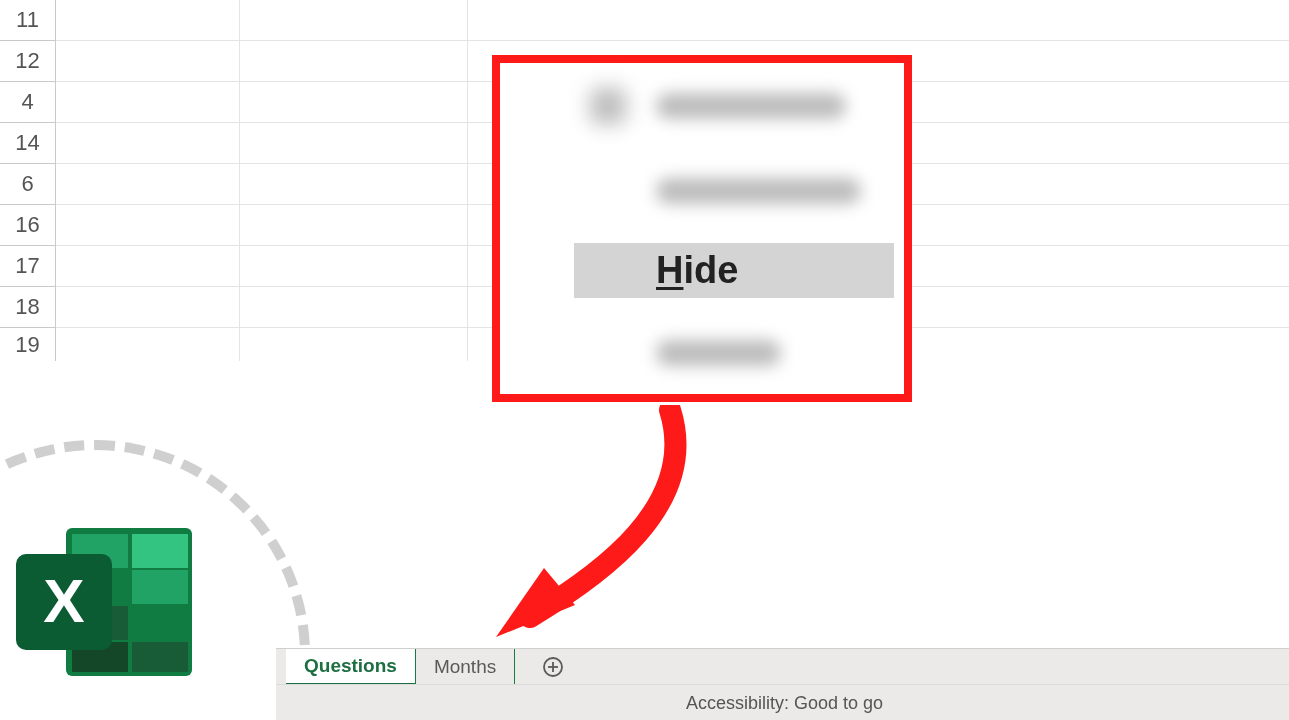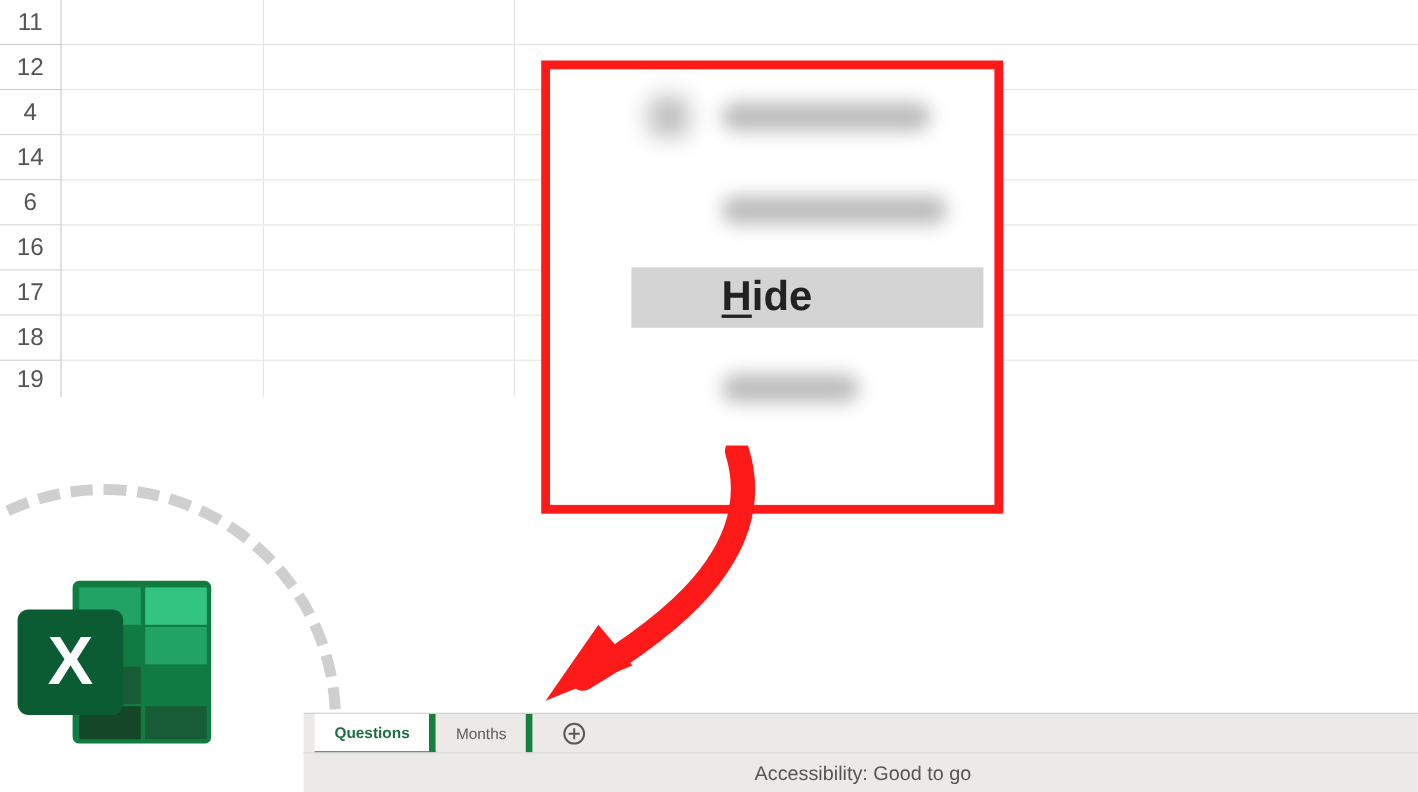--- a/index.html
+++ b/index.html
@@ -64,25 +64,25 @@
     border-top: 1px solid #cfcfcf;
     display: flex;
     align-items: stretch;
   }
   .tab-lead {
     width: 10px;
     border-bottom: 1px solid #cfcfcf;
   }
   .tab {
     padding: 0 18px;
-    font-size: 14px;
+    font-size: 19px;
     display: flex;
     align-items: center;
     cursor: pointer;
-    border-right: 6px solid #15803d;
+    border-right: 1px solid #15803d;
   }
   .tab.active {
     background: #ffffff;
     color: #1d6f42;
     font-weight: 600;
     border-bottom: 3px solid #1d6f42;
     margin-bottom: -1px;
   }
   .tab.inactive {
     color: #5a5a5a;
@@ -122,21 +122,21 @@
     color: #555;
     justify-content: center;
   }
 
   
   .ctx-box {
     position: absolute;
     left: 492px;
     top: 55px;
     width: 420px;
-    height: 412px;
+    height: 347px;
     background: #ffffff;
     border: 8px solid #ff1a1a;
     box-sizing: border-box;
   }
   .ctx-inner {
     position: absolute;
     left: 24px;
     top: 0;
     right: 0;
     bottom: 0;

